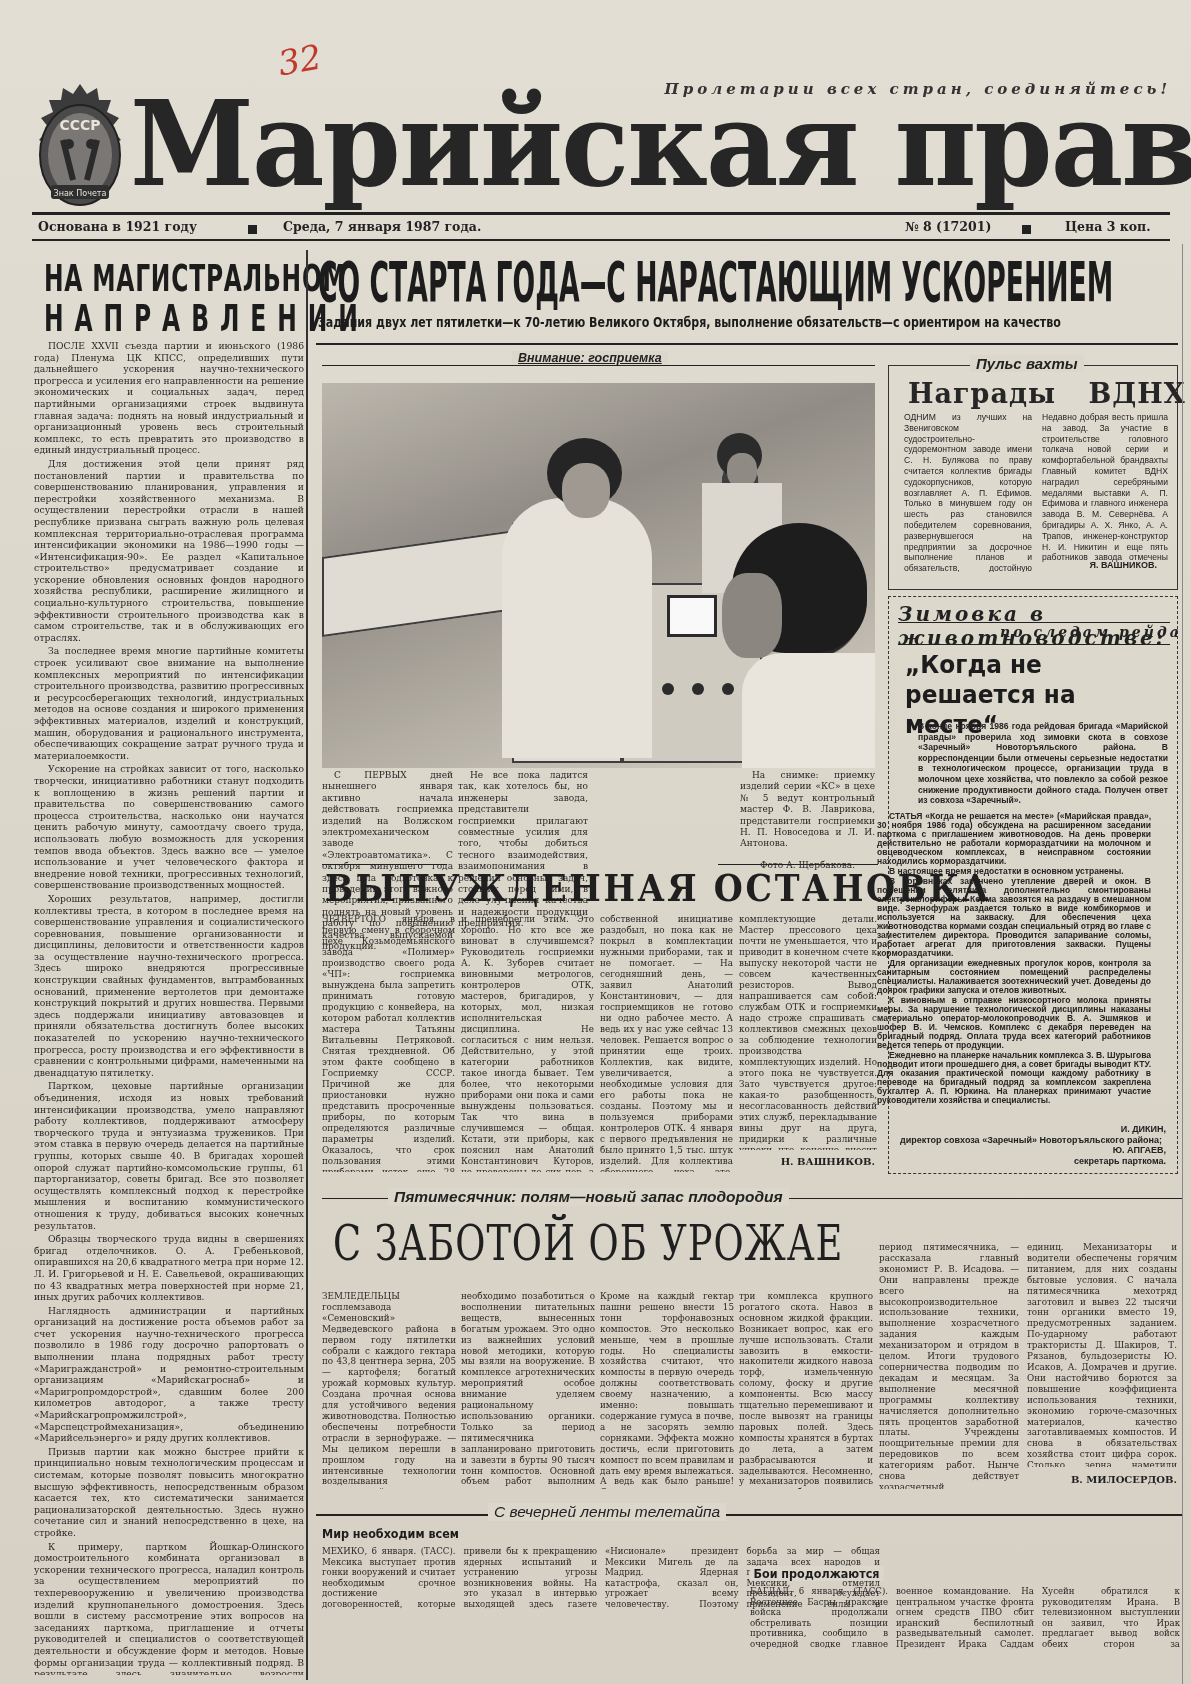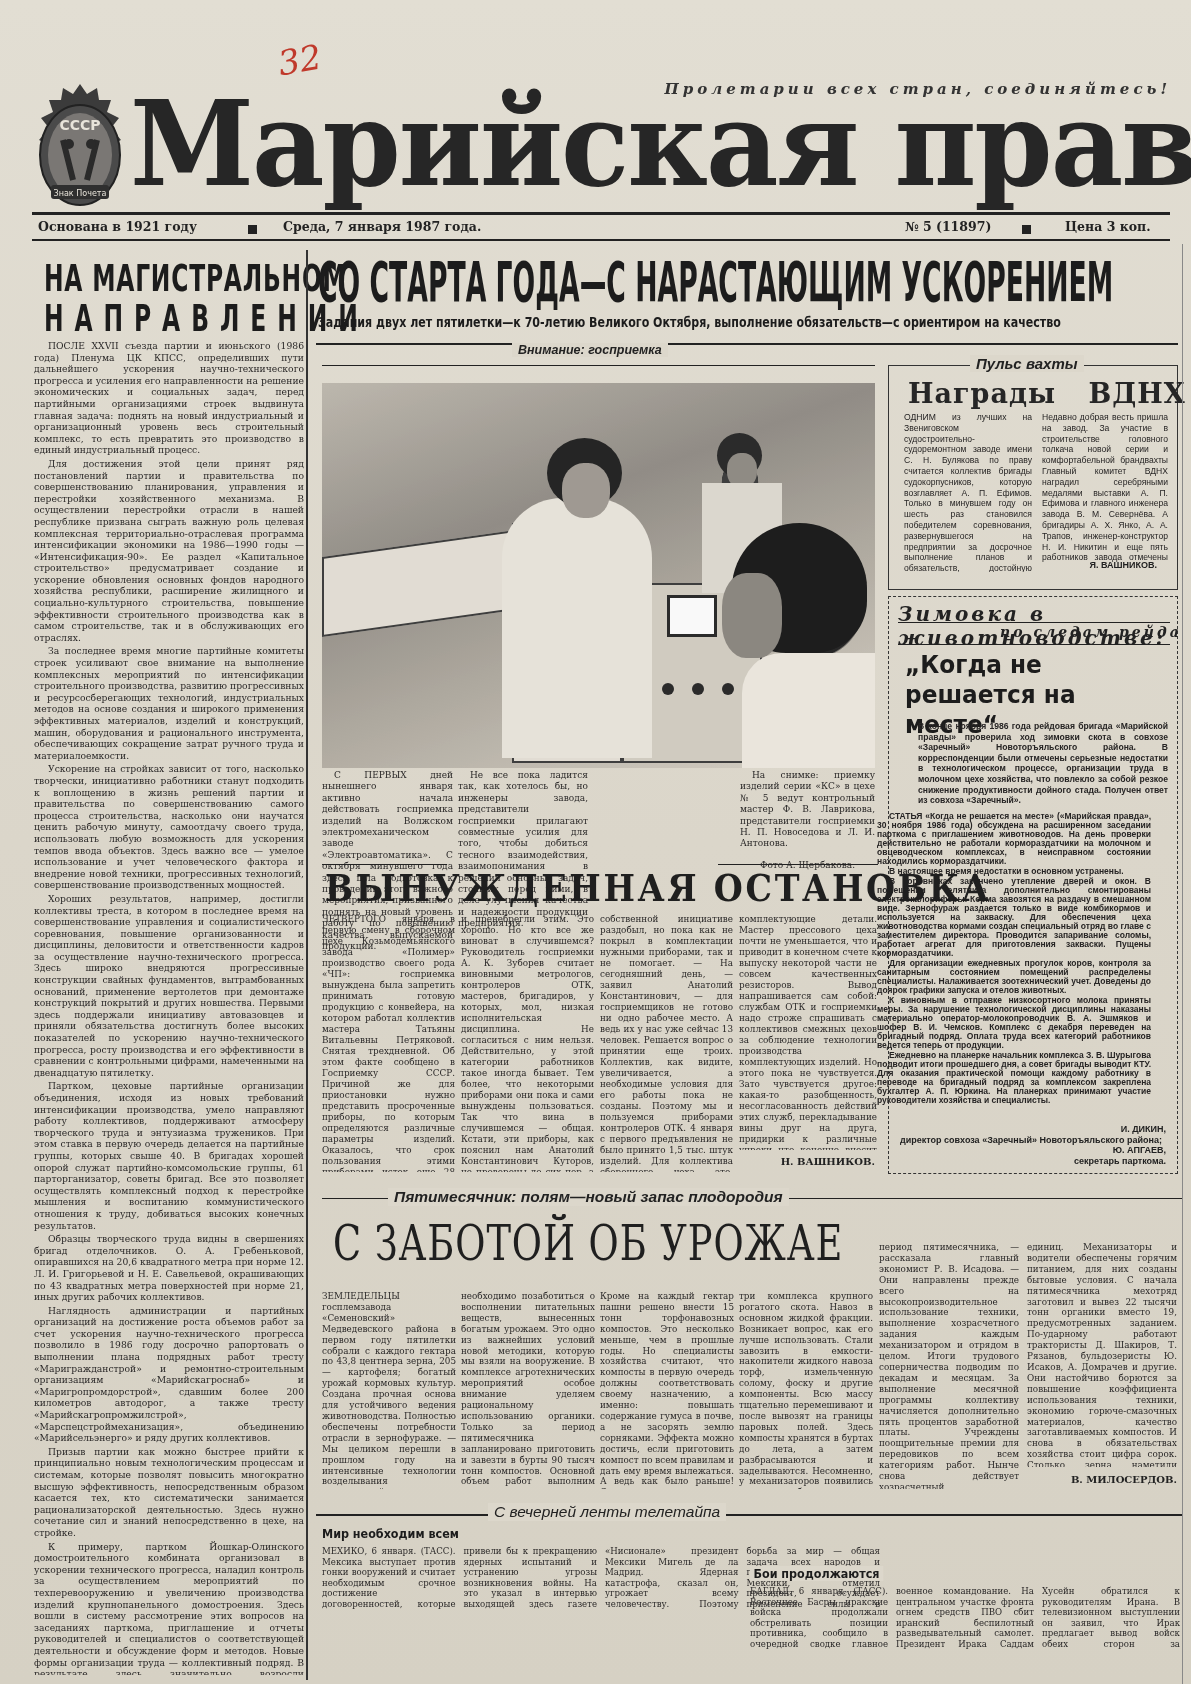--- a/index.html
+++ b/index.html
@@ -66,21 +66,21 @@
     </svg>
   </div>
 
   <div class="abs motto">Пролетарии всех стран, соединяйтесь!</div>
   <div class="abs masthead-title">Марийская правда</div>
 
   <div class="rule" style="left:32px; top:212px; width:1138px; height:2.5px;"></div>
   <div class="abs infobar" style="left:38px;">Основана в 1921 году</div>
   <div class="abs infobar" style="left:248px; top:222px;"><span class="sq"></span></div>
   <div class="abs infobar" style="left:283px;">Среда, 7 января 1987 года.</div>
-  <div class="abs infobar" style="left:905px;">№ 5 (11897)</div>
+  <div class="abs infobar" style="left:905px;">№ 8 (17201)</div>
   <div class="abs infobar" style="left:1022px; top:222px;"><span class="sq"></span></div>
   <div class="abs infobar" style="left:1065px;">Цена 3 коп.</div>
   <div class="rule" style="left:32px; top:239px; width:1138px; height:2px;"></div>
 
   <div class="abs head-cond" style="left:44px; top:256px; font-size:30px; transform:scaleX(0.78) scaleY(1.25); letter-spacing:1px;">НА МАГИСТРАЛЬНОМ</div>
   <div class="abs head-cond" style="left:44px; top:296px; font-size:30px; transform:scaleX(0.78) scaleY(1.25); letter-spacing:14px;">НАПРАВЛЕНИИ</div>
 
   <div class="abs body-text" style="left:34px; top:340px; width:270px; height:1335px;">
     <p>ПОСЛЕ XXVII съезда партии и июньского (1986 года) Пленума ЦК КПСС, определивших пути дальнейшего ускорения научно-технического прогресса и усиления его направленности на решение экономических и социальных задач, перед партийными организациями строек выдвинута главная задача: поднять на новый индустриальный и организационный уровень весь строительный комплекс, то есть превратить это производство в единый индустриальный процесс.</p>
     <p>Для достижения этой цели принят ряд постановлений партии и правительства по совершенствованию планирования, управления и перестройки хозяйственного механизма. В осуществлении перестройки отрасли в нашей республике призвана сыграть важную роль целевая комплексная территориально-отраслевая программа интенсификации экономики на 1986—1990 годы — «Интенсификация-90». Ее раздел «Капитальное строительство» предусматривает создание и ускорение обновления основных фондов народного хозяйства республики, расширение жилищного и социально-культурного строительства, повышение эффективности строительного производства как в самом строительстве, так и в обслуживающих его отраслях.</p>
@@ -94,21 +94,21 @@
     <p>К примеру, партком Йошкар-Олинского домостроительного комбината организовал в ускорении технического прогресса, наладил контроль за осуществлением мероприятий по техперевооружению и увеличению производства изделий крупнопанельного домостроения. Здесь вошли в систему рассмотрение этих вопросов на заседаниях парткома, приглашение и отчеты руководителей и специалистов о соответствующей деятельности и обсуждение форм и методов. Новые формы организации труда — коллективный подряд. В результате здесь значительно возросли производительность труда, качество, прибыль, ритмичнее стали вводиться жилые дома.</p>
 
   </div>
   <div class="vrule" style="left:306px; top:250px; height:1430px;"></div>
 
   <div class="abs head-cond" style="left:318px; top:250px; font-size:42px; transform:scaleX(0.635) scaleY(1.3); letter-spacing:0px;">СО СТАРТА ГОДА—С НАРАСТАЮЩИМ УСКОРЕНИЕМ</div>
   <div class="abs head-cond" style="left:318px; top:314px; font-size:14px; transform:scaleX(0.79);">Задания двух лет пятилетки—к 70-летию Великого Октября, выполнение обязательств—с ориентиром на качество</div>
   <div class="rule" style="left:316px; top:343px; width:862px; height:1.5px;"></div>
 
   <div class="rule" style="left:322px; top:365px; width:553px; height:1px;"></div>
-  <div class="abs kicker" style="left:512px; top:343px; font-size:12.5px;">Внимание: госприемка</div>
+  <div class="abs kicker" style="left:512px; top:351px; font-size:12.5px;text-decoration:underline;">Внимание: госприемка</div>
 
   <div class="abs photo">
     <div class="panel" style="left:0; top:160px; width:200px; height:80px; transform:skewY(-8deg);"></div>
     <div class="panel" style="left:190px; top:140px; width:110px; height:240px;"></div>
     <div class="panel" style="left:300px; top:200px; width:140px; height:180px; background:#c9c4ba;"></div>
     <div class="meter" style="left:345px; top:212px; width:50px; height:42px;"></div>
     <div class="knob" style="left:318px; top:260px;"></div>
     <div class="knob" style="left:340px; top:300px;"></div>
     <div class="knob" style="left:370px; top:300px;"></div>
     <div class="knob" style="left:400px; top:300px;"></div>

